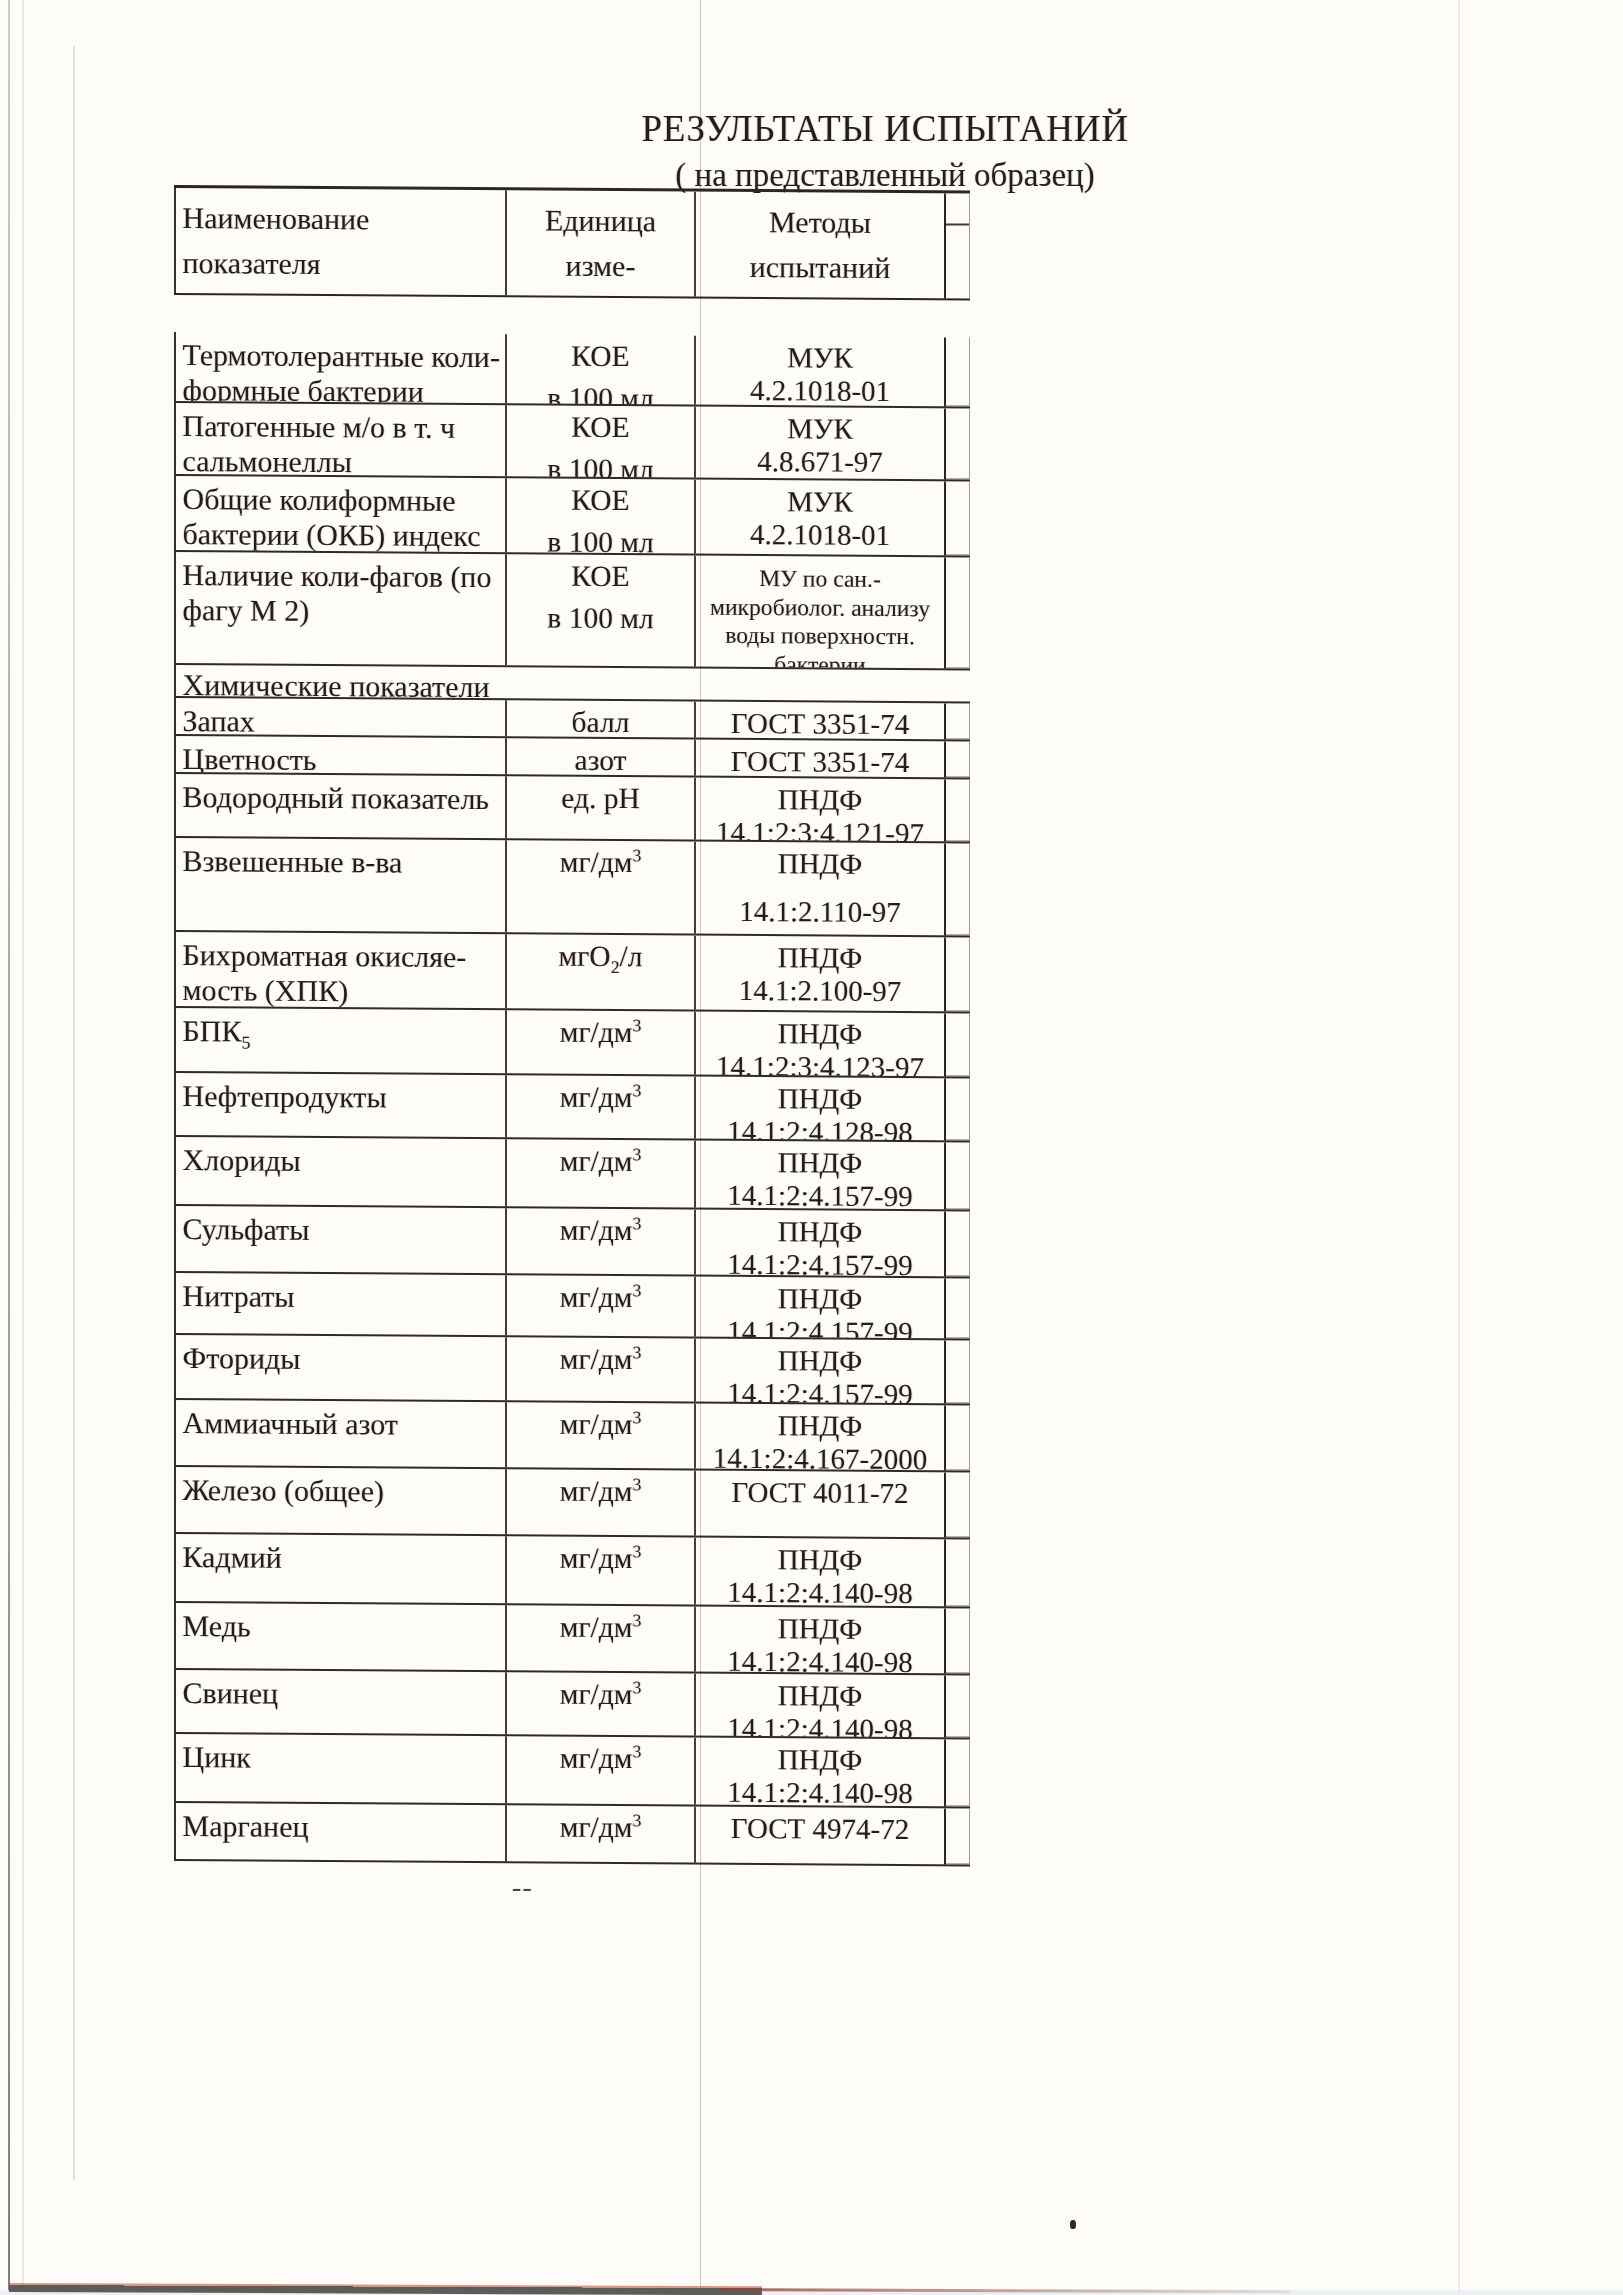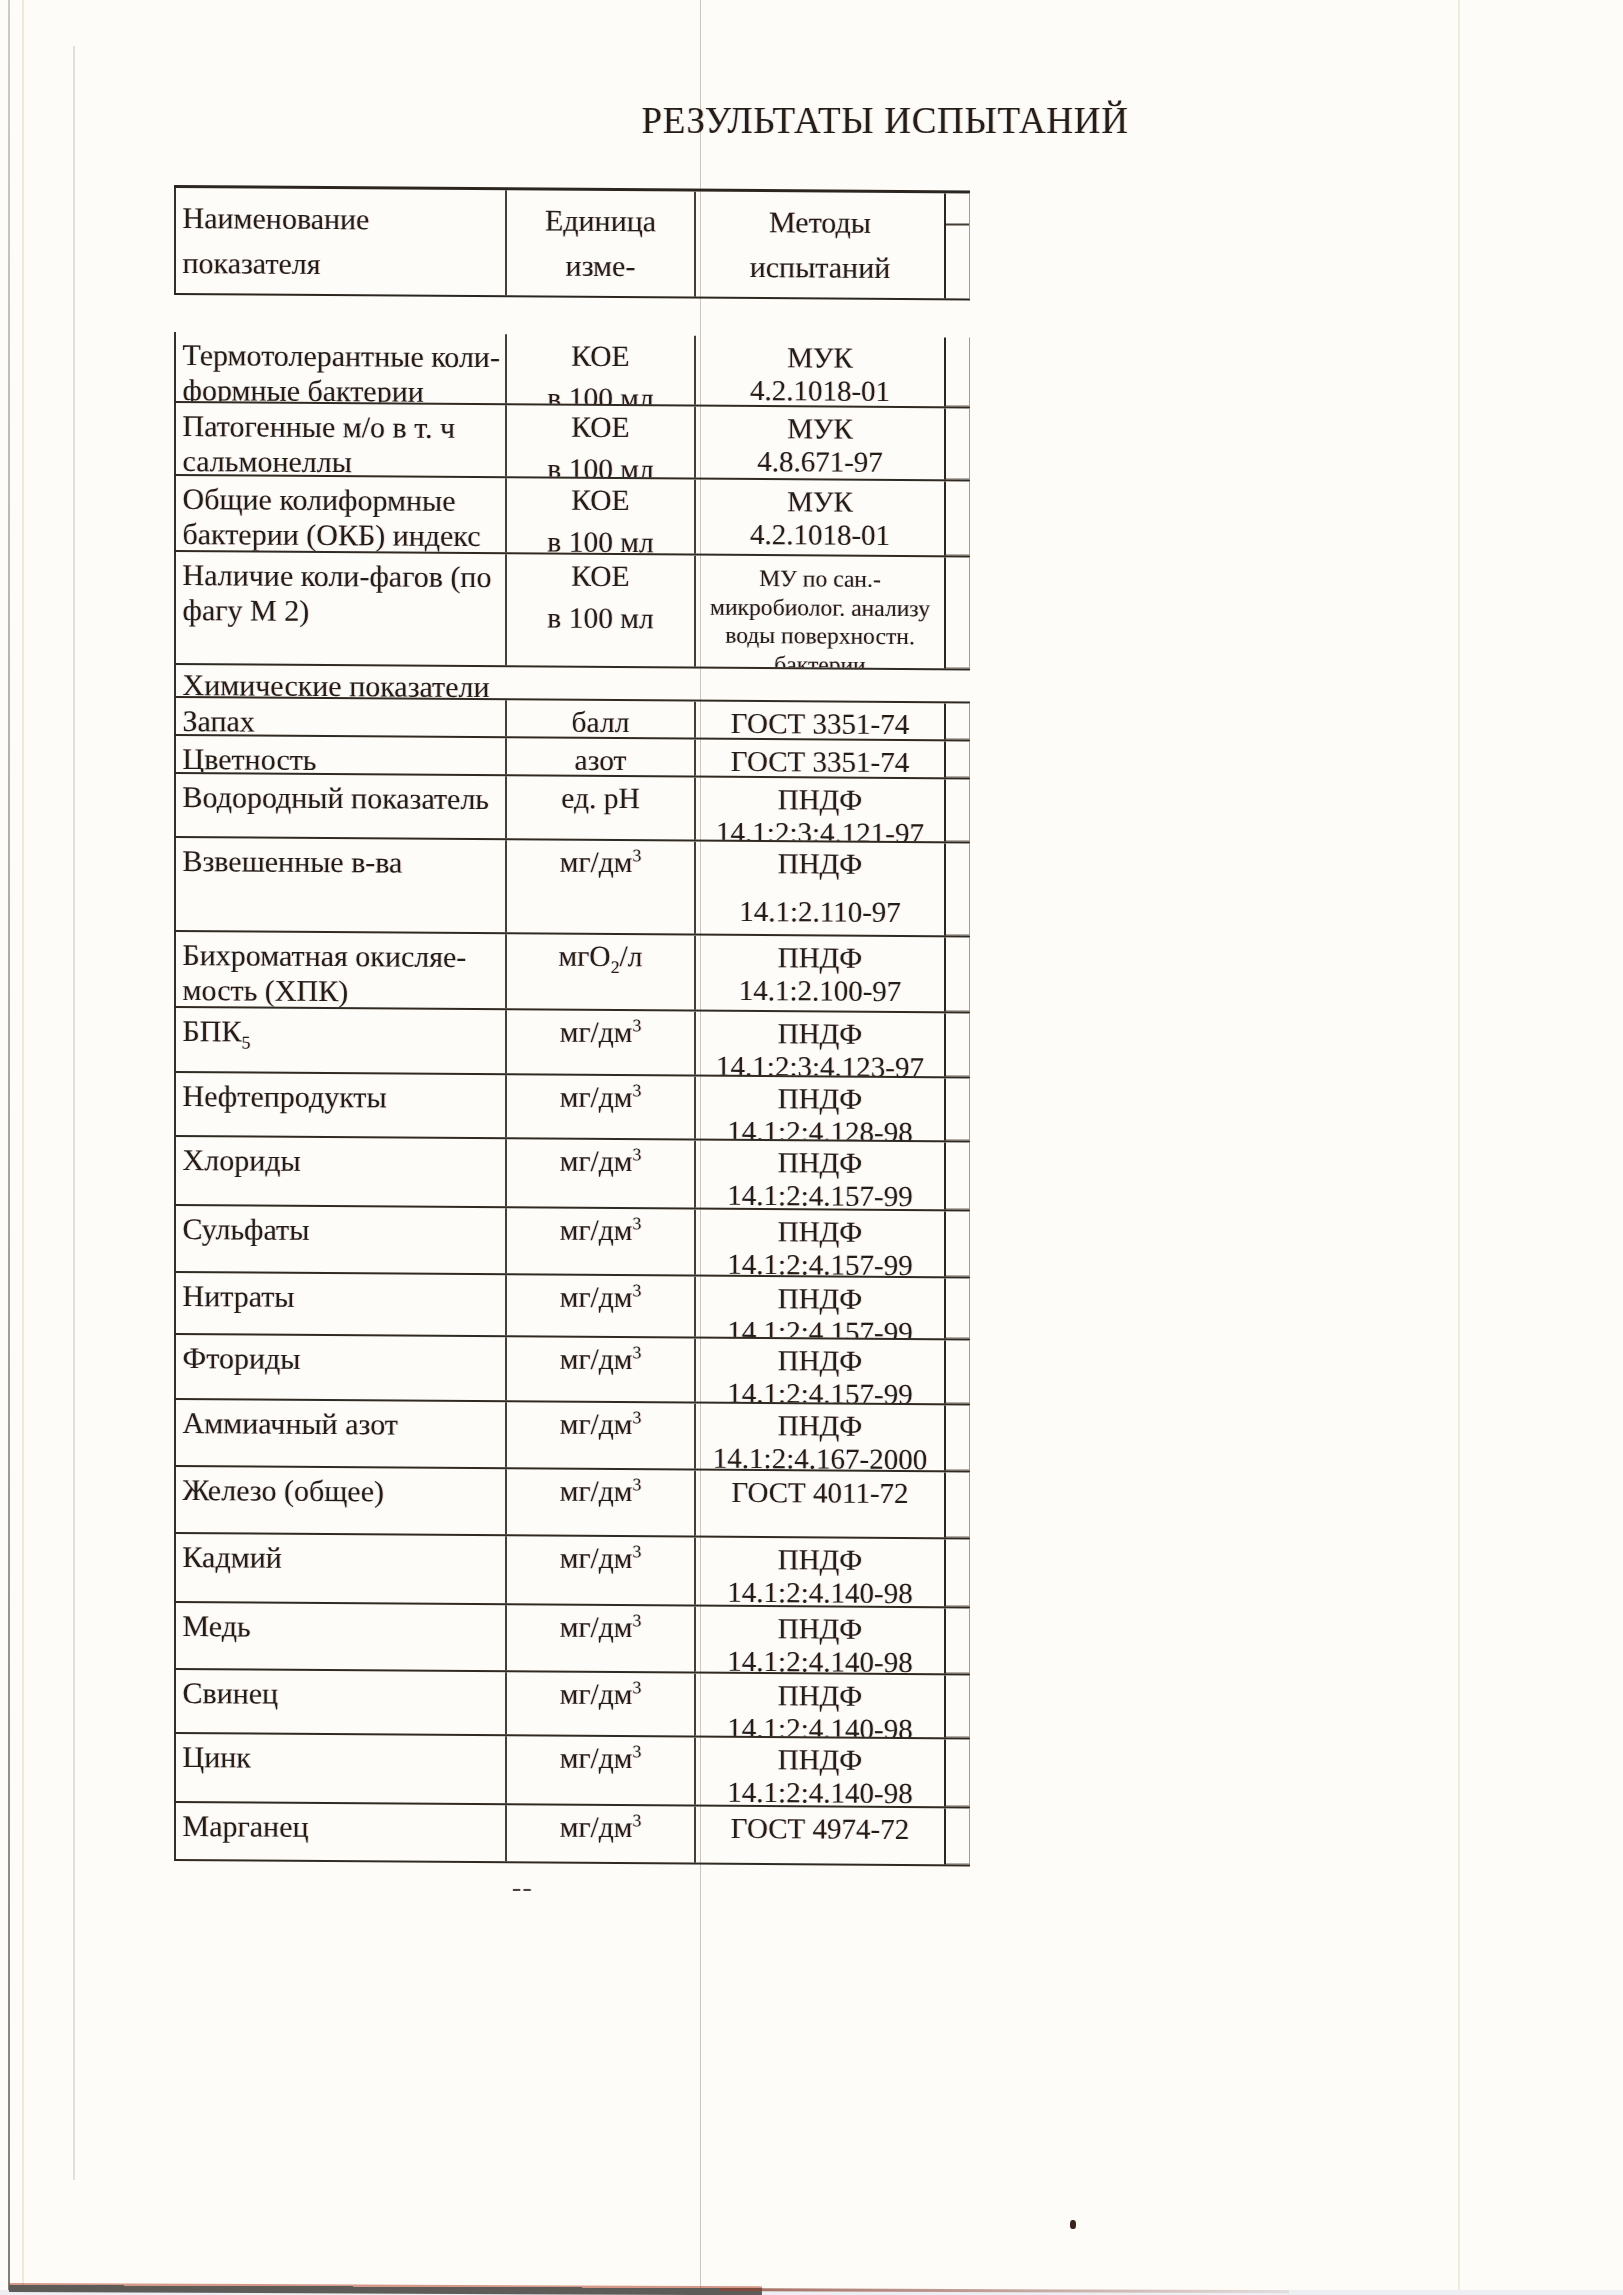--- a/index.html
+++ b/index.html
@@ -28,21 +28,21 @@
   }
   .bottom-edge-thin{
     left:720px;top:2288px;width:569px;height:3.3px;
     background:linear-gradient(to right, rgba(140,70,55,.8), rgba(170,120,100,.15));
     transform:rotate(.22deg);transform-origin:left top;
   }
   .ink-speck{left:1070px;top:2220px;width:5.9px;height:8.5px;background:#3a231c;border-radius:45% 45% 40% 40%;}
   .stray-dash{left:512px;top:1871px;font-size:27.5px;color:#4a443c;letter-spacing:1.3px;}
   
   .title-block{left:623px;top:99px;width:524px;text-align:center;color:#251e17;}
-  .title-line1{font-size:37px;letter-spacing:0.7px;white-space:nowrap;}
+  .title-line1{font-size:37px;letter-spacing:0.7px;white-space:nowrap;margin-top:8px;}
   .title-line2{font-size:33px;margin-top:6.5px;white-space:nowrap;}
   
   .results-table{
     left:174px;top:185px;width:796px;
     transform:skewY(.4deg);transform-origin:0 0;
   }
   .trow{display:grid;grid-template-columns:333px 189px 250px 24px;box-sizing:border-box;}
   .header-row{border-top:3.3px solid #2c2620;border-bottom:2.6px solid #2c2620;height:110px;}
   .gap-row{height:37px;}
   .data-row{border-bottom:2.6px solid #302a23;}
@@ -79,20 +79,21 @@
 <div class="abs scanline-center"></div>
 <div class="abs scanline-warm-right"></div>
 <div class="abs below-page"></div>
 <div class="abs bottom-edge-shadow"></div>
 <div class="abs bottom-edge-thin"></div>
 <div class="abs ink-speck"></div>
 <div class="abs stray-dash txt">--</div>
 
 <div class="abs title-block">
   <div class="title-line1 txt">РЕЗУЛЬТАТЫ ИСПЫТАНИЙ</div>
+  <div class="title-line2 txt">( на представленный образец)</div>
 </div>
 
 <div class="abs results-table" id="results-table">
     <div class="trow header-row">
       <div class="cell hdr-c txt hdr-c1 c-left-border c-v">
         <div class="ln">Наименование показателя</div>
       </div>
       <div class="cell hdr-c txt hdr-c2 c-v">
         <div class="ln">Единица изме-</div>
         <div class="ln">рений</div>

